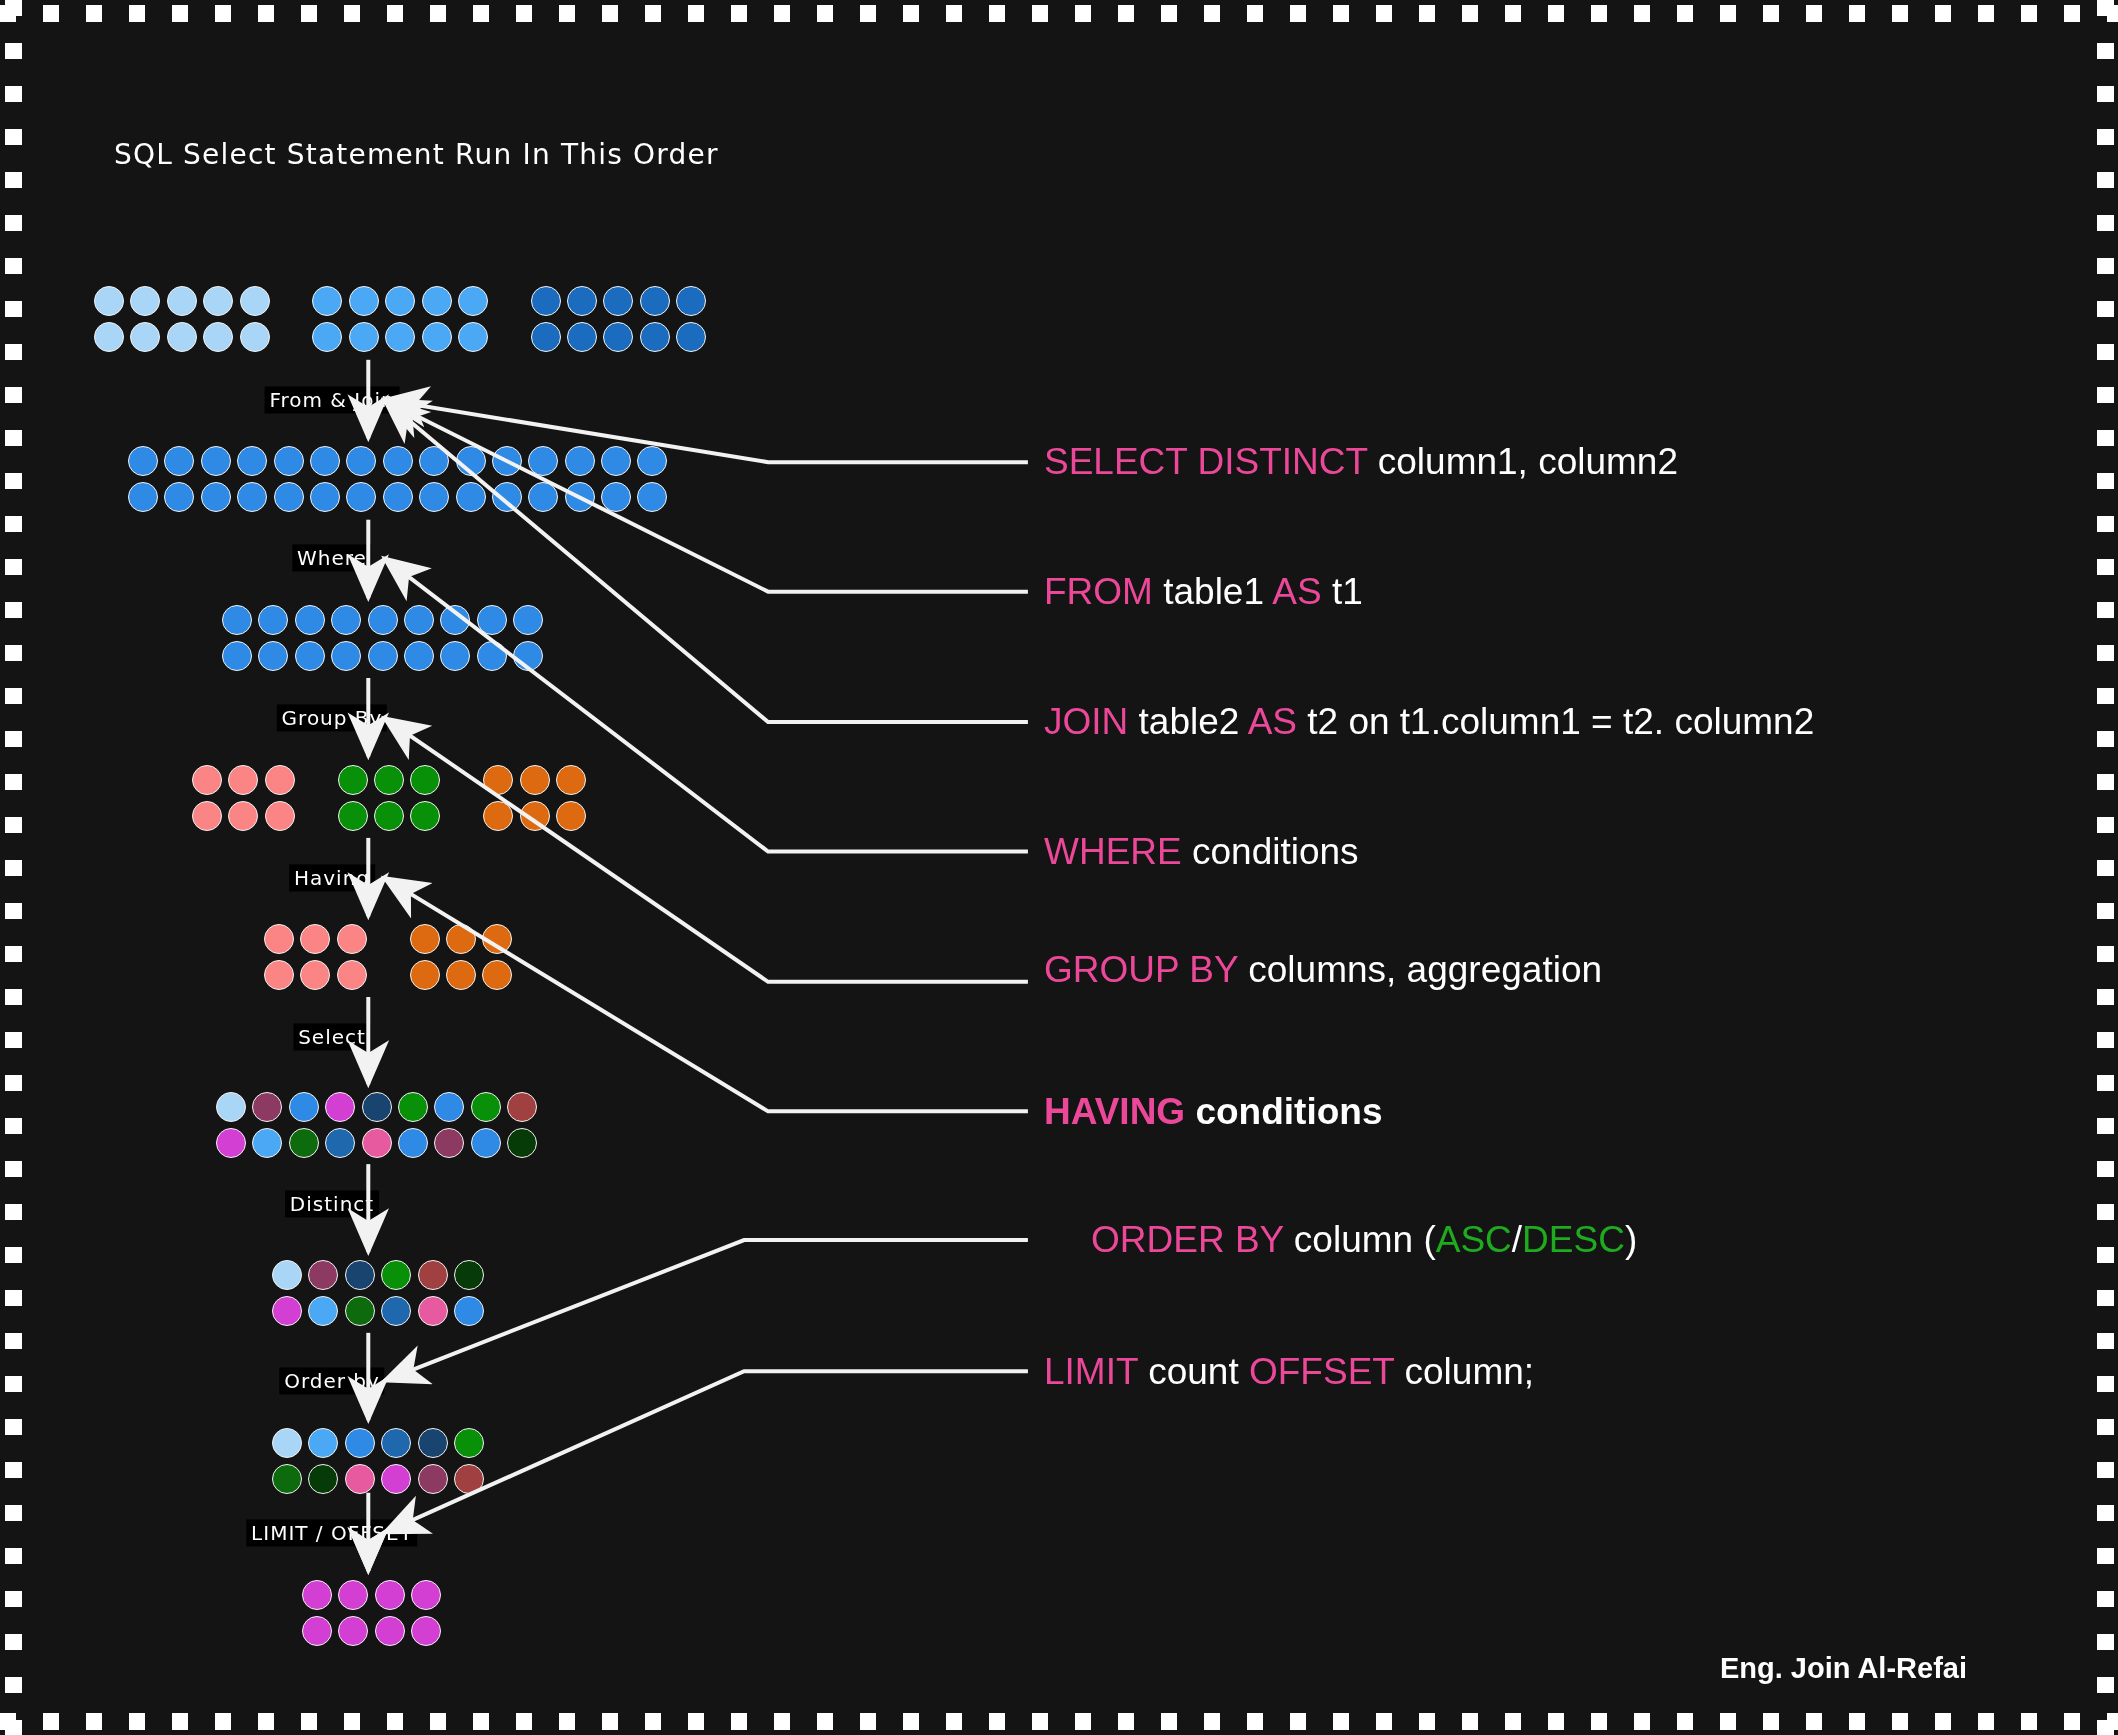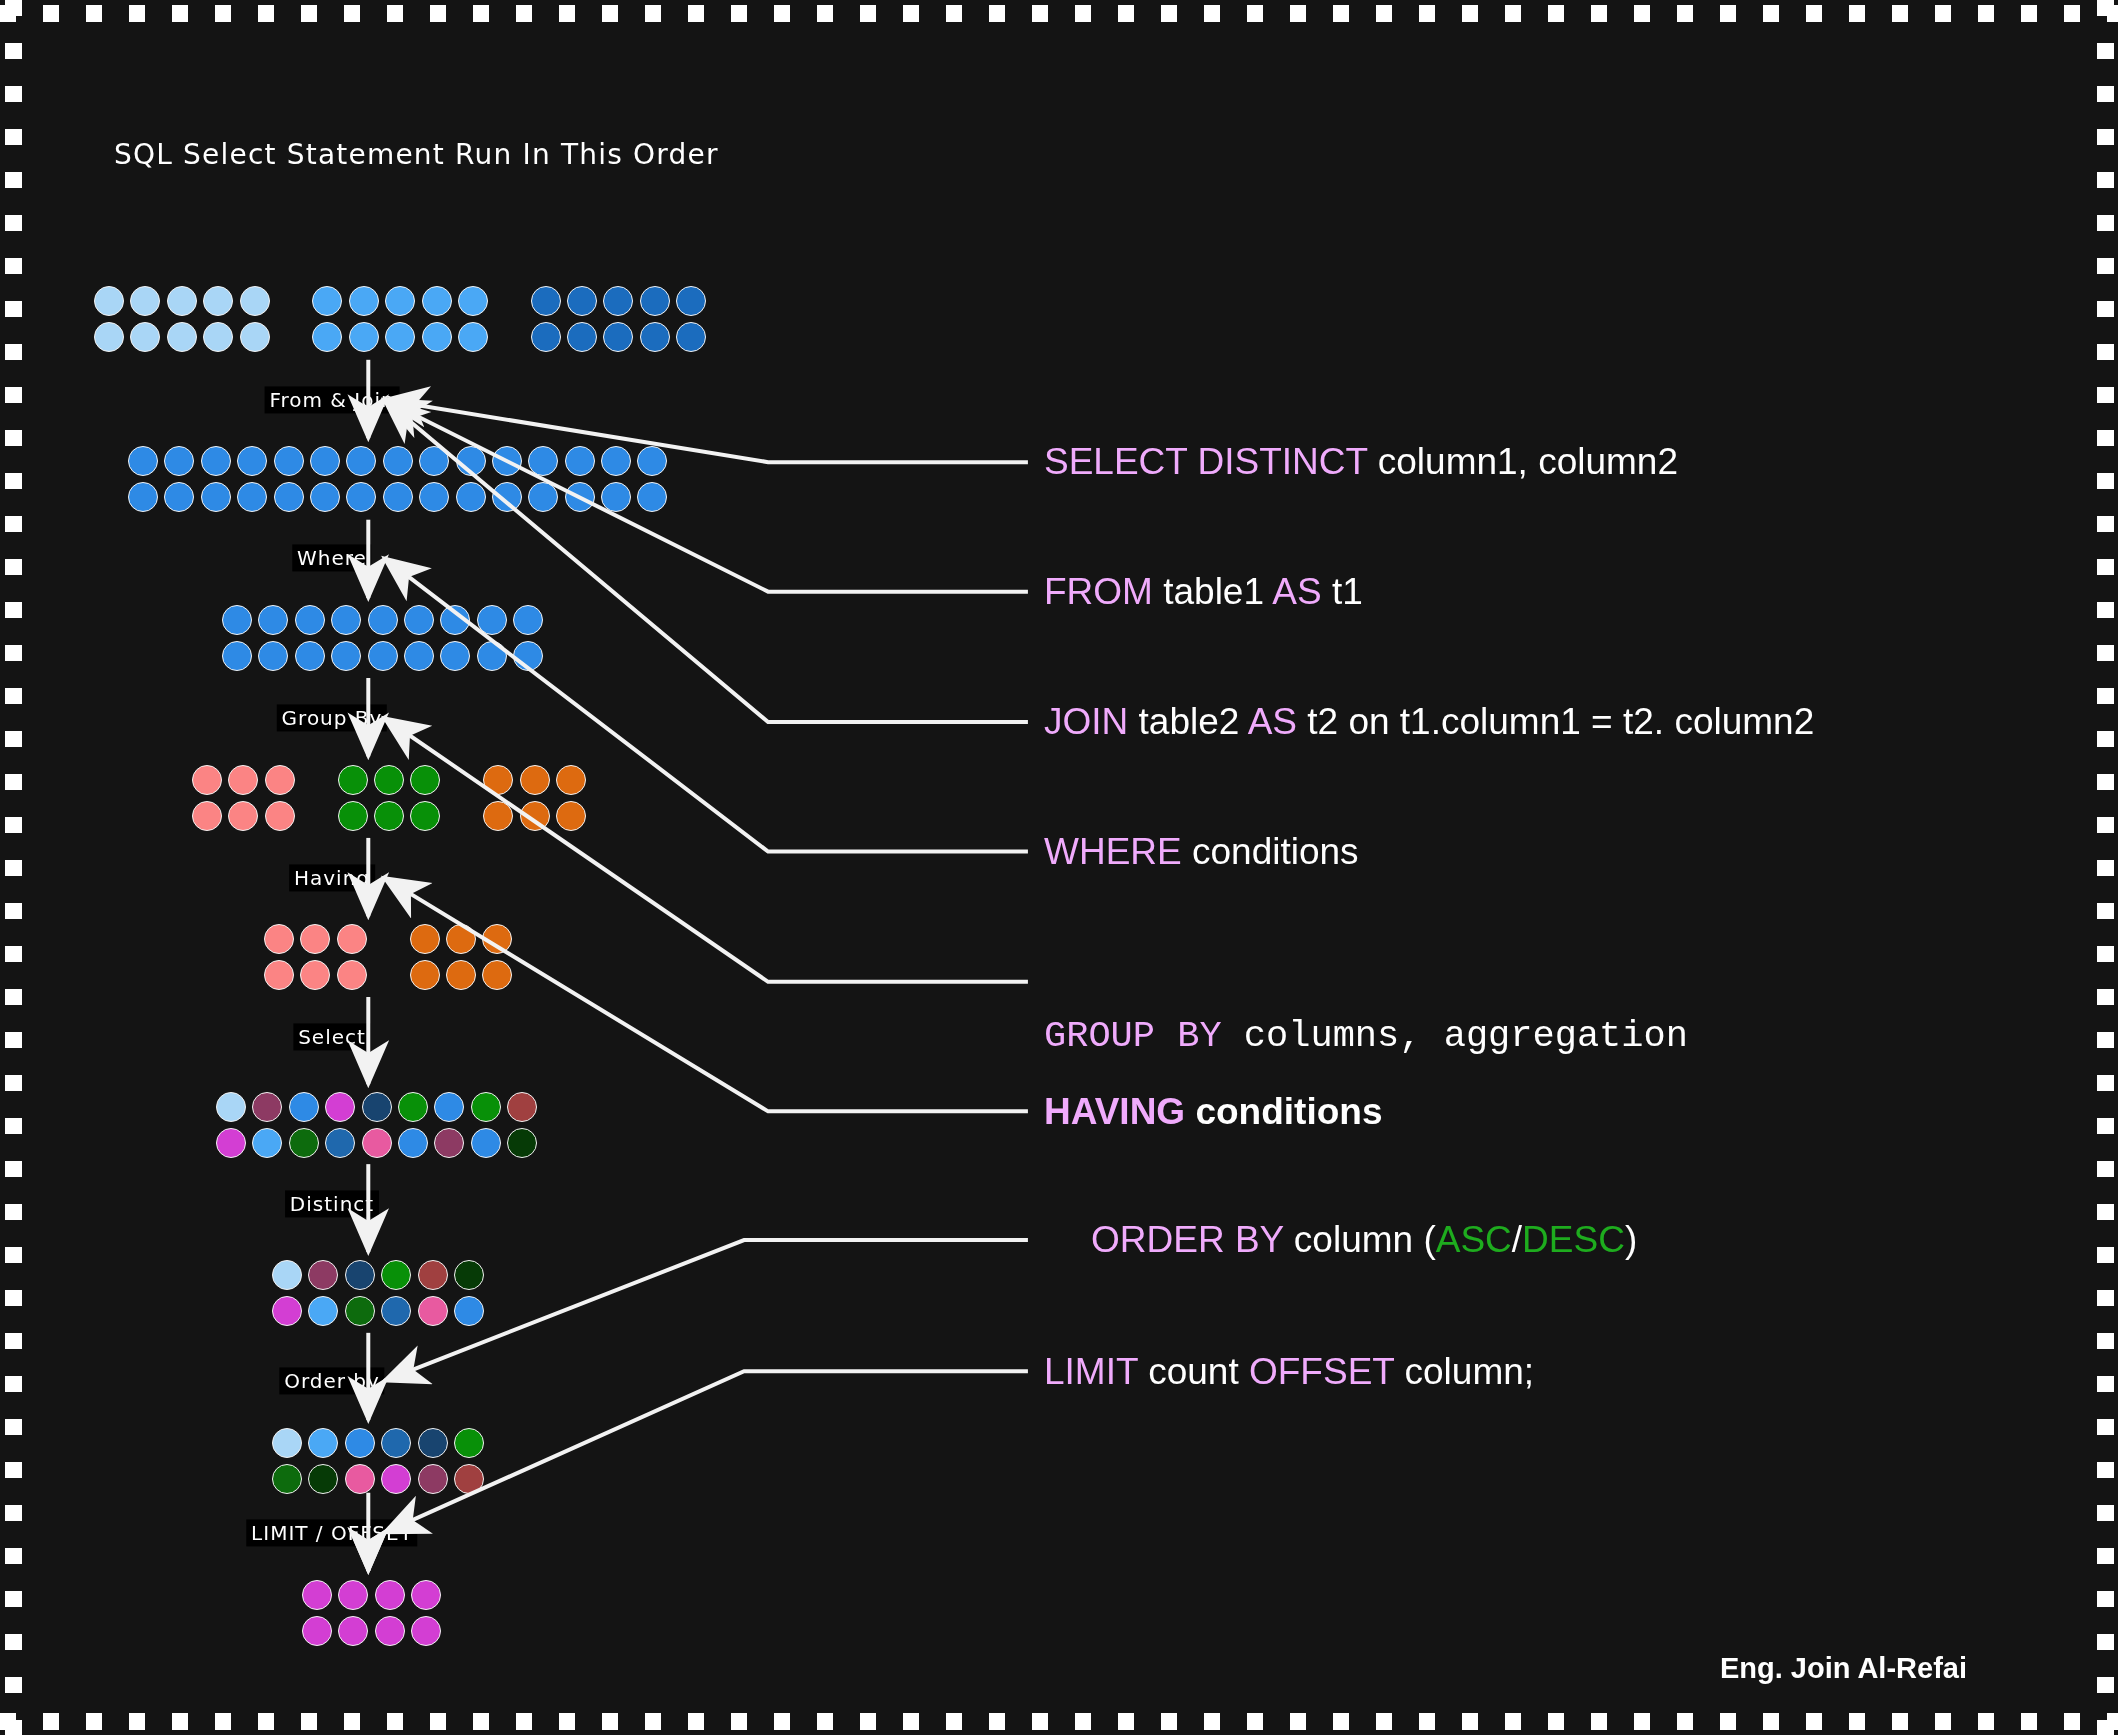--- a/index.html
+++ b/index.html
@@ -107,21 +107,21 @@
   
   .sql-line {
     position: absolute;
     left: 1044px;
     font-family: "Liberation Sans", sans-serif;
     font-size: 37px;
     color: #ffffff;
     white-space: nowrap;
     transform: translateY(-50%);
   }
-  .kw  { color: #f0abfc; }
+  .kw  { color: #ec4899; }
   .grn { color: #1eac1e; }
 
   
   #signature {
     position: absolute;
     right: 152px;
     bottom: 50px;
     font-family: "Liberation Sans", sans-serif;
     font-size: 29px;
     font-weight: bold;
@@ -405,21 +405,21 @@
           <div class="dot" style="background: rgb(211, 62, 211);"></div>
           <div class="dot" style="background: rgb(211, 62, 211);"></div>
         </div>
       </div>
     </div>
   <div id="sql-layer">
       <div class="sql-line" style="top: 462px;"><span class="kw">SELECT DISTINCT</span><span class=""> column1, column2</span></div>
       <div class="sql-line" style="top: 592px;"><span class="kw">FROM</span><span class=""> table1 </span><span class="kw">AS</span><span class=""> t1</span></div>
       <div class="sql-line" style="top: 722px;"><span class="kw">JOIN</span><span class=""> table2 </span><span class="kw">AS</span><span class=""> t2 on t1.column1 = t2. column2</span></div>
       <div class="sql-line" style="top: 852px;"><span class="kw">WHERE</span><span class=""> conditions</span></div>
-      <div class="sql-line" style="top: 1036px; font-family: Liberation Mono, monospace;"><span class="kw">GROUP BY</span><span class=""> columns, aggregation</span></div>
+      <div class="sql-line" style="top: 970px;"><span class="kw">GROUP BY</span><span class=""> columns, aggregation</span></div>
       <div class="sql-line" style="top: 1112px; font-weight: bold;"><span class="kw">HAVING</span><span class=""> conditions</span></div>
       <div class="sql-line" style="top: 1240px; margin-left: 47px;"><span class="kw">ORDER BY</span><span class=""> column (</span><span class="grn">ASC</span><span class="">/</span><span class="grn">DESC</span><span class="">)</span></div>
       <div class="sql-line" style="top: 1372px;"><span class="kw">LIMIT</span><span class=""> count </span><span class="kw">OFFSET</span><span class=""> column;</span></div>
     </div>
 
   <div id="signature">Eng. Join Al-Refai</div>
 </div>
 
 
 </body></html>

